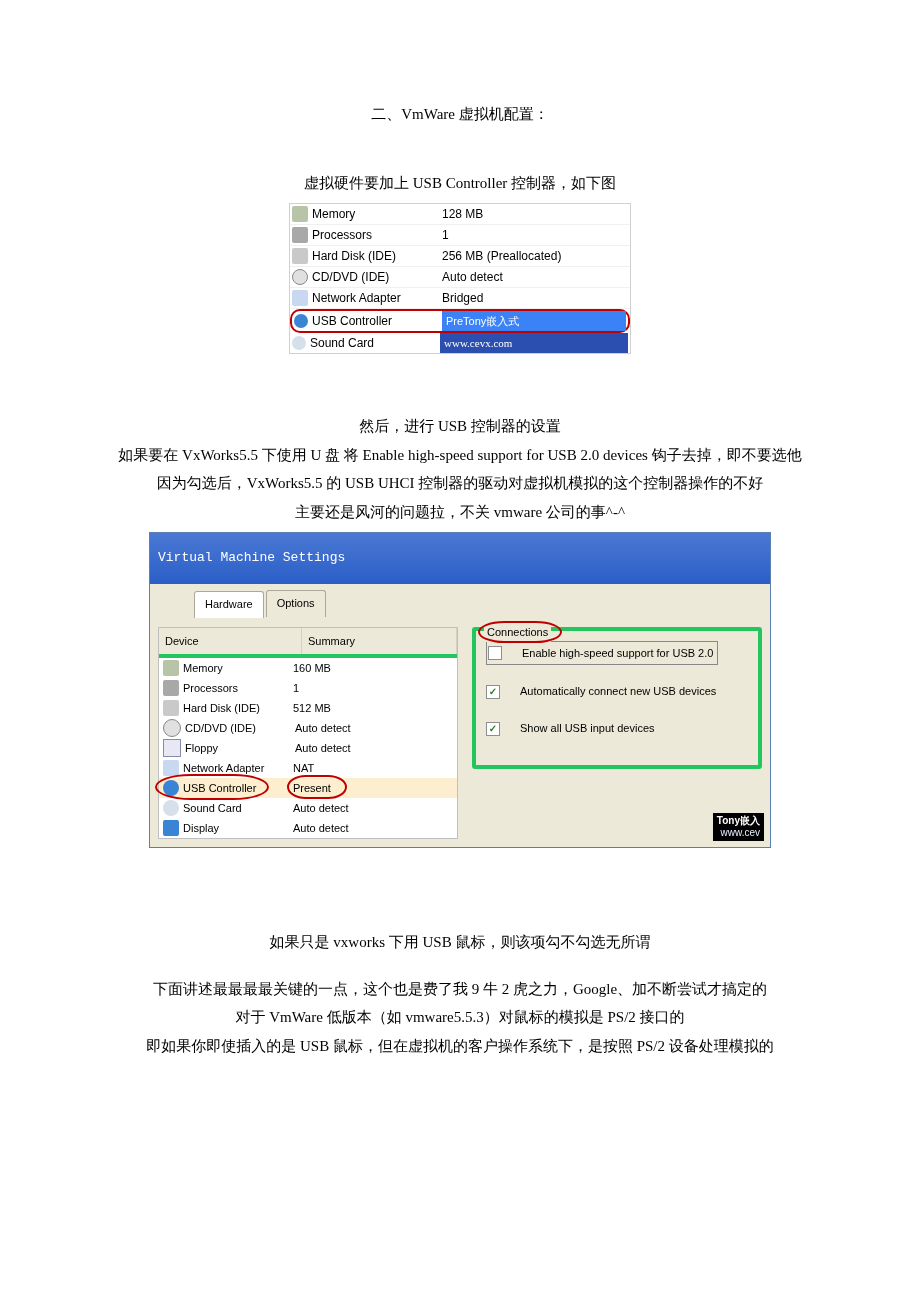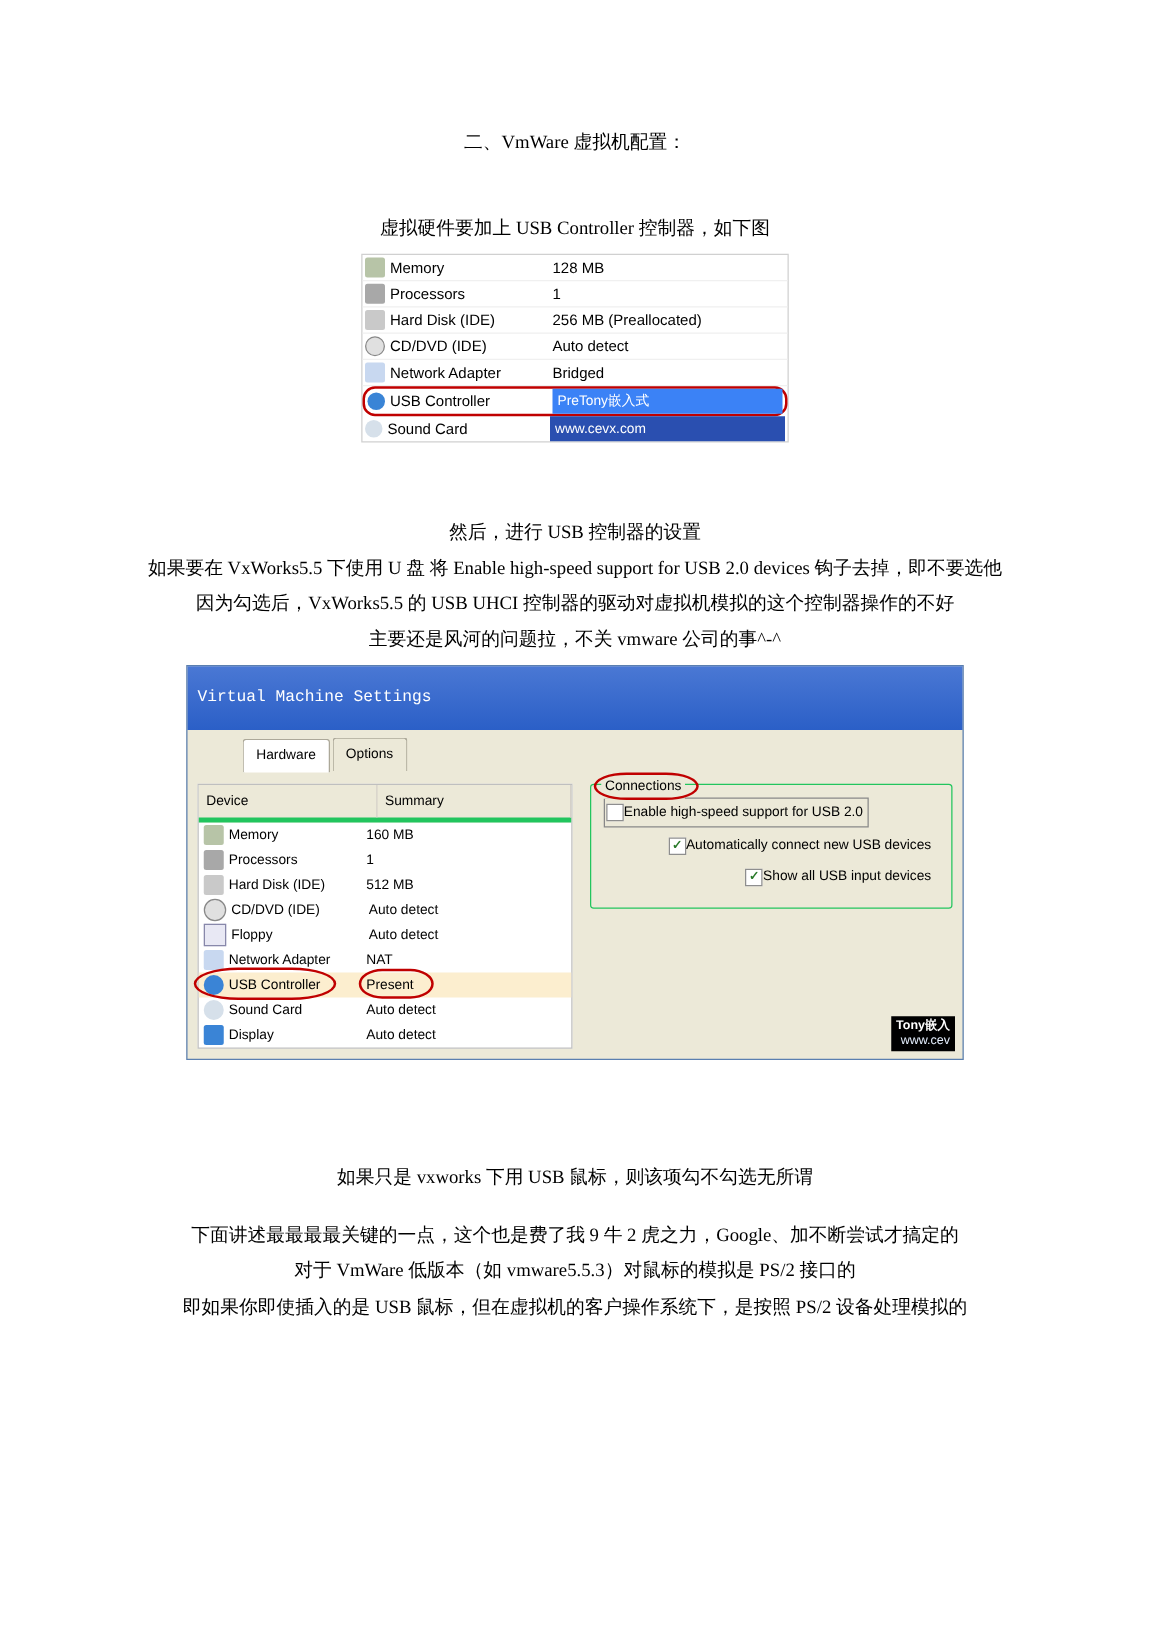--- a/index.html
+++ b/index.html
@@ -45,21 +45,21 @@
   }
   .hw1-name { width: 130px; color: #000; }
   .hw1-val { flex: 1; color: #000; }
   .hw1-usb { border: 2px solid #c00000; border-radius: 10px; }
   .hw1-usb .hw1-val {
     background: #3b82f6; color: #fff; padding: 0 4px;
     font-family: Tahoma, sans-serif; font-size: 11px;
   }
   .hw1-sound .hw1-val {
     background: #2a4fb0; color: #fff; padding: 0 4px;
-    font-family: Liberation Sans, sans-serif; font-size: 11px;
+    font-family: Liberation Serif, serif; font-size: 11px;
   }
 
   
   .vmw-wrap { display: flex; justify-content: center; margin-top: 6px; }
   .vmw {
     width: 620px;
     font-family: Tahoma, Arial, sans-serif;
     font-size: 11px;
     border: 1px solid #5a7fb0;
     background: #ece9d8;
@@ -138,24 +138,24 @@
     pointer-events: none;
   }
   .circ-usb { left: -4px; top: -4px; width: 110px; height: 22px; border-radius: 50% / 80%; }
   .circ-present { left: 128px; top: -3px; width: 56px; height: 20px; border-radius: 50% / 80%; }
 
   .right-pane {
     flex: 1;
     position: relative;
   }
   .group {
-    border: 1px solid #22c55e;
+    border: 4px solid #22c55e;
     border-radius: 3px;
     margin-top: 0;
-    padding: 10px 16px 10px 10px;
+    padding: 10px 4px 10px 10px;
     position: relative;
     background: #ece9d8;
   }
   .group-title {
     position: absolute;
     top: -9px; left: 8px;
     background: #ece9d8;
     padding: 0 3px;
     font-size: 11px;
   }
@@ -163,24 +163,23 @@
     position: absolute;
     top: -10px; left: 2px;
     width: 80px; height: 18px;
     border: 2px solid #c00000;
     border-radius: 50% / 80%;
     pointer-events: none;
   }
   .chk {
     display: flex;
     align-items: center;
-    gap: 0;
-    margin-bottom: 4px;
+    gap: 20px;
+    margin-bottom: 16px;
     white-space: nowrap;
-    justify-content: flex-end;
   }
   .chk-box {
     width: 12px; height: 12px;
     border: 1px solid #8e8e8e;
     background: #fff;
     display: inline-flex;
     align-items: center; justify-content: center;
     font-size: 10px;
     line-height: 1;
   }

